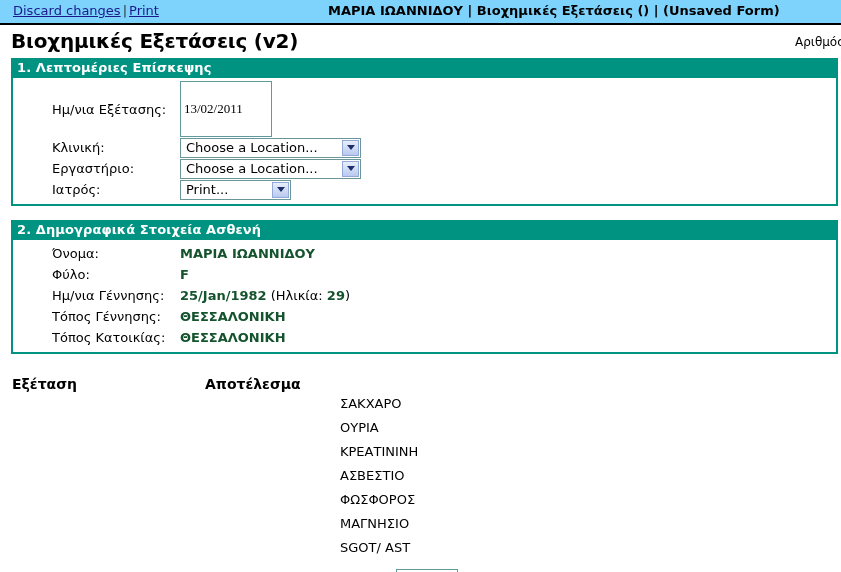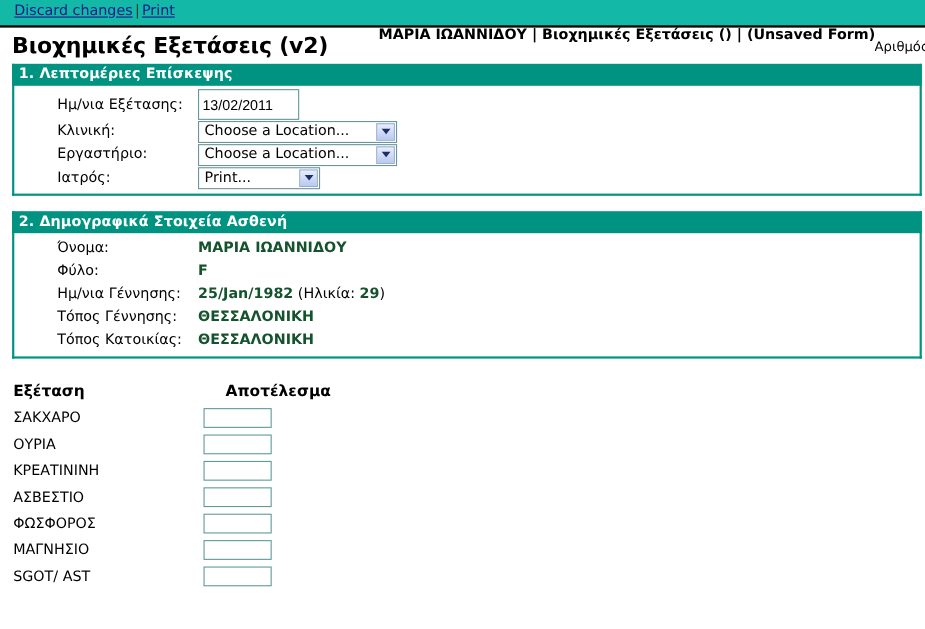--- a/index.html
+++ b/index.html
@@ -13,21 +13,21 @@
     font-family: "DejaVu Sans", "Liberation Sans", sans-serif;
     font-size: 13px;
     color: #000000;
     overflow: hidden;
     position: relative;
   }
 
   
   .topbar {
     height: 25px;
-    background: #14b8a6;
+    background: #7dd3fc;
     border-bottom: 2px solid #000000;
     position: relative;
     box-sizing: border-box;
   }
   .topbar-left {
     position: absolute;
     left: 13px;
     top: 3px;
     font-size: 13px;
     white-space: nowrap;
@@ -36,27 +36,26 @@
     color: #1a1a8c;
     text-decoration: underline;
     cursor: pointer;
   }
   .topbar-sep {
     color: #333333;
     padding: 0 2px;
   }
   .topbar-right {
     position: absolute;
-    left: 344px;
+    left: 328px;
     top: 3px;
     font-size: 13px;
     font-weight: bold;
     color: #000000;
     white-space: nowrap;
-    margin-top: 21px;
   }
 
   
   .title-row {
     position: relative;
     height: 33px;
   }
   .page-title {
     position: absolute;
     left: 11px;
@@ -116,23 +115,23 @@
   .val-blue {
     color: #14532d;
     font-weight: bold;
   }
   .val-plain { color: #000000; }
 
   
   .text-input {
     border: 1px solid #5f9a9c;
     background: #ffffff;
-    font-family: Liberation Sans, sans-serif;
-    font-size: 13px;
-    padding: 5px 3px;
+    font-family: Liberation Serif, serif;
+    font-size: 13px;
+    padding: 19px 3px;
     width: 84px;
     height: 16px;
     box-sizing: content-box;
     color: #000000;
     outline: none;
   }
 
   
   .select {
     display: inline-flex;
@@ -193,20 +192,21 @@
   }
   .exam-head .c1,
   .exam-head .c2 {
     font-weight: bold;
     font-size: 14px;
   }
   .exam-row {
     display: flex;
     align-items: center;
     height: 24px;
+    flex-direction: column;
   }
   .exam-input {
     border: 1px solid #5f9a9c;
     background: #ffffff;
     width: 56px;
     height: 16px;
     font-family: "DejaVu Sans", "Liberation Sans", sans-serif;
     font-size: 13px;
     padding: 0 2px;
     box-sizing: content-box;

